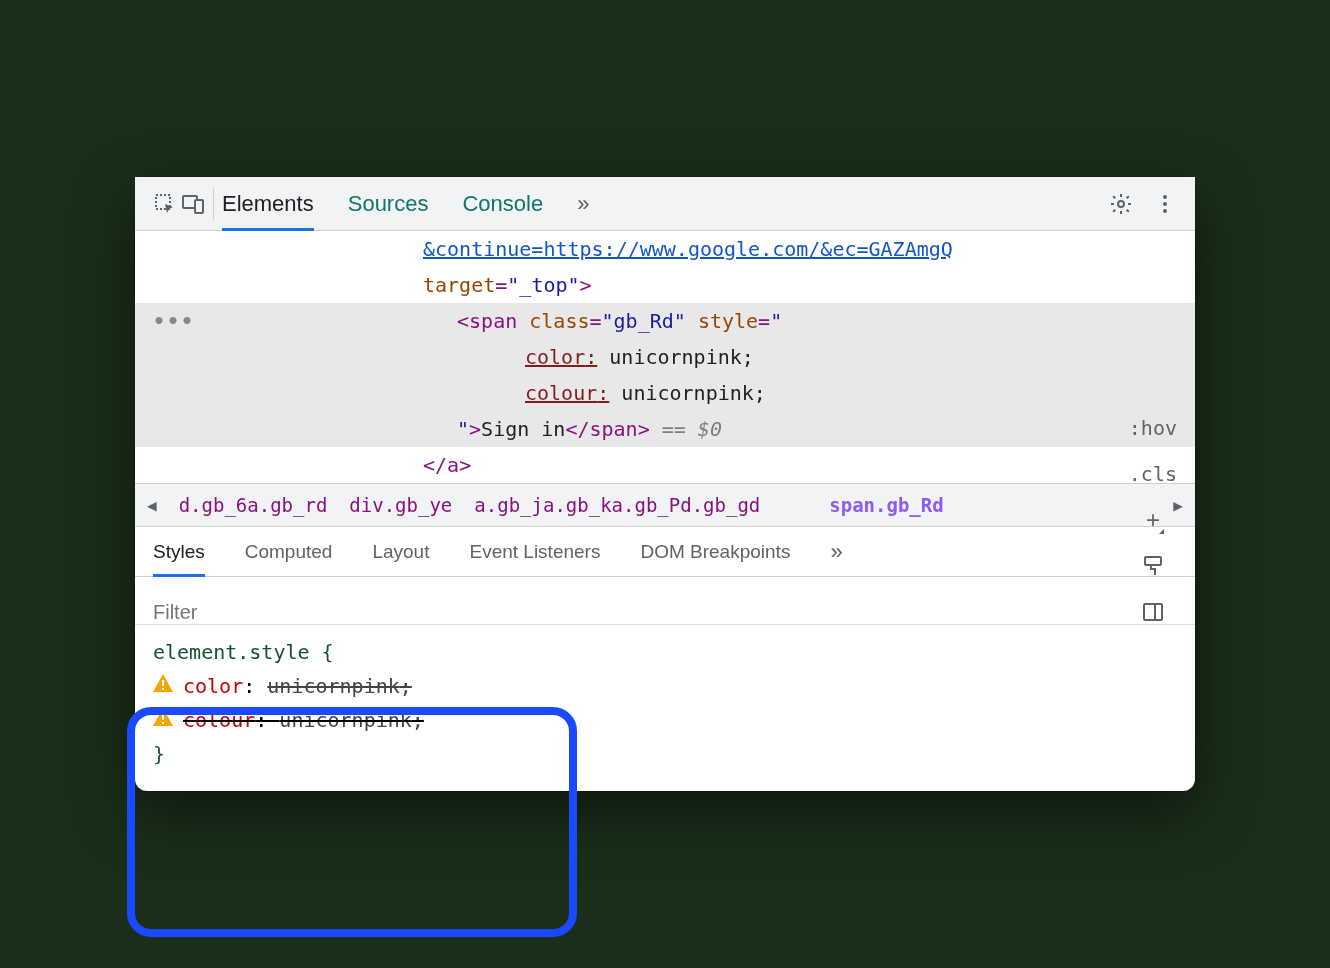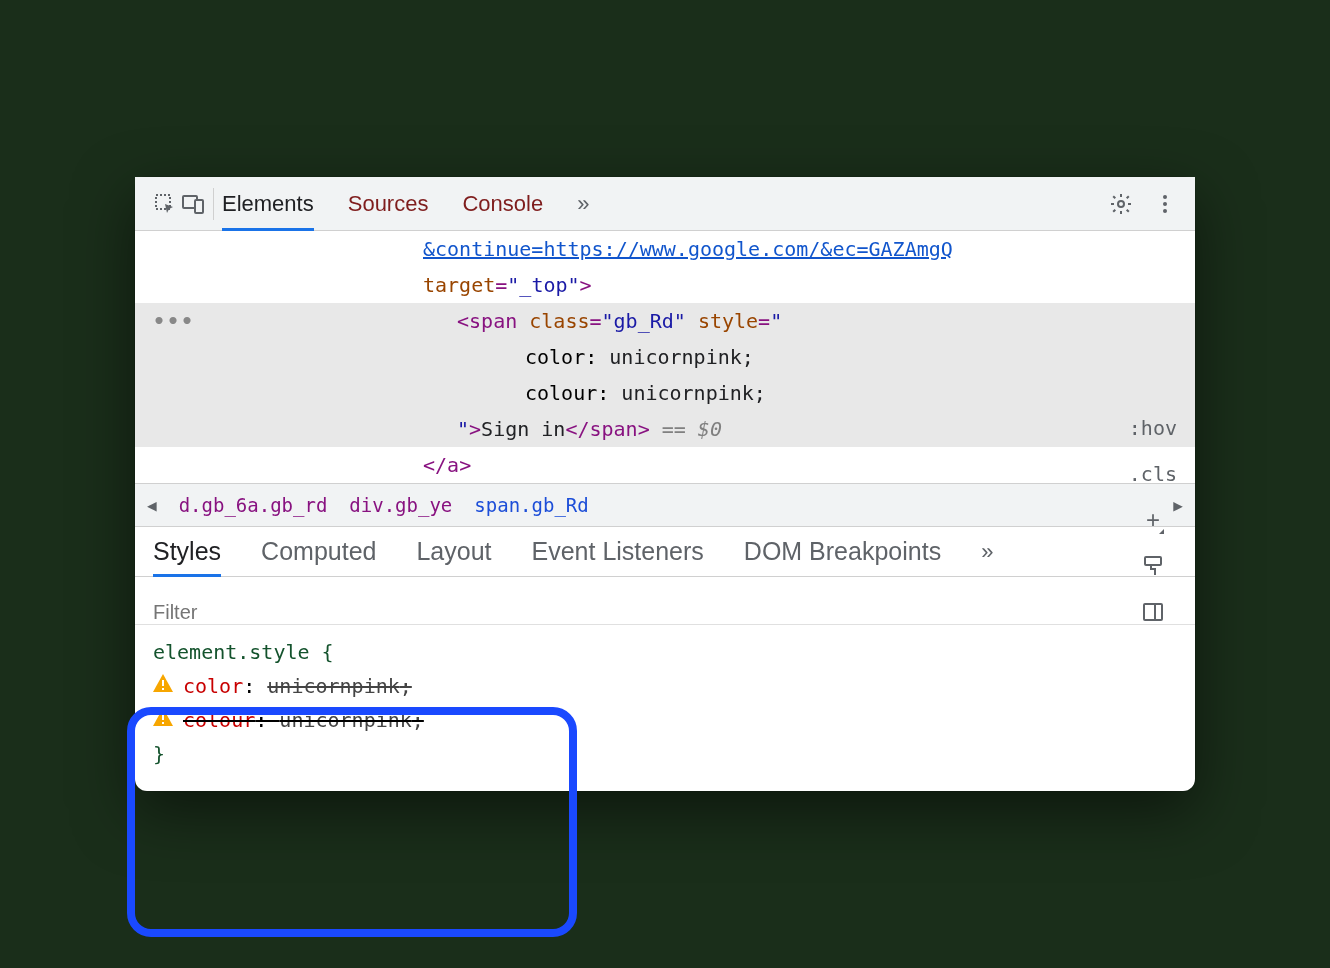--- a/index.html
+++ b/index.html
@@ -80,21 +80,21 @@
 }
 .tabs {
   display: flex;
   gap: 34px;
   align-items: center;
   height: 100%;
   flex: 1;
 }
 .tab {
   font-size: 22px;
-  color: #7f1d1d;
+  color: #0f766e;
   cursor: pointer;
   height: 100%;
   display: flex;
   align-items: center;
   position: relative;
 }
 .tab.active {
   color: #202124;
 }
 .tab.active::after {
@@ -148,21 +148,21 @@
 .dom-line.span-close {
   padding-left: 322px;
 }
 .dom-line.a-close {
   padding-left: 288px;
 }
 .tag { color: #881280; }
 .attr-name { color: #994500; }
 .attr-value { color: #1a1aa6; }
 .text-node { color: #202124; }
-.css-prop-name { color: #000000; }
+.css-prop-name { color: #7f1d1d; text-decoration: underline; }
 .css-prop-value { color: #202124; margin-top: 41px; }
 .eq-dollar { color: #808080; font-style: italic; }
 .dom-selected-block .dom-line.span-open { position: relative; }
 .ellipsis-gutter {
   position: absolute;
   left: 18px;
   color: #888;
   font-weight: bold;
   letter-spacing: 2px;
 }
@@ -183,34 +183,35 @@
   color: #5f6368;
   cursor: pointer;
   font-size: 16px;
 }
 .bc-item {
   color: #881280;
   cursor: pointer;
   white-space: nowrap;
 }
 .bc-item.active {
-  color: #1d4ed8;
-  font-weight: normal;
+  color: #8b5cf6;
+  font-weight: bold;
+  margin-left: 47px;
 }
 .bc-right-arrow { margin-left: auto; }
 .styles-tabs {
   height: 50px;
   border-bottom: 1px solid #d0d0d0;
   display: flex;
   align-items: center;
   padding: 0 18px;
   gap: 40px;
 }
 .styles-tab {
-  font-size: 25px;
+  font-size: 19px;
   color: #5f6368;
   cursor: pointer;
   height: 100%;
   display: flex;
   align-items: center;
   position: relative;
 }
 .styles-tab.active {
   color: #202124;
 }
@@ -375,20 +376,21 @@
     </div>
     <div class="dom-line a-close">
       <span class="tag">&lt;/<span>a</span>&gt;</span>
     </div>
   </div>
 
   <div class="breadcrumb">
     <span class="bc-arrow">◀</span>
     <span class="bc-item">d.gb_6a.gb_rd</span>
     <span class="bc-item">div.gb_ye</span>
+    <span class="bc-item">a.gb_ja.gb_ka.gb_Pd.gb_gd</span>
     <span class="bc-item active">span.gb_Rd</span>
     <span class="bc-arrow bc-right-arrow">▶</span>
   </div>
 
   <div class="styles-tabs">
     <div class="styles-tab active">Styles</div>
     <div class="styles-tab">Computed</div>
     <div class="styles-tab">Layout</div>
     <div class="styles-tab">Event Listeners</div>
     <div class="styles-tab">DOM Breakpoints</div>

